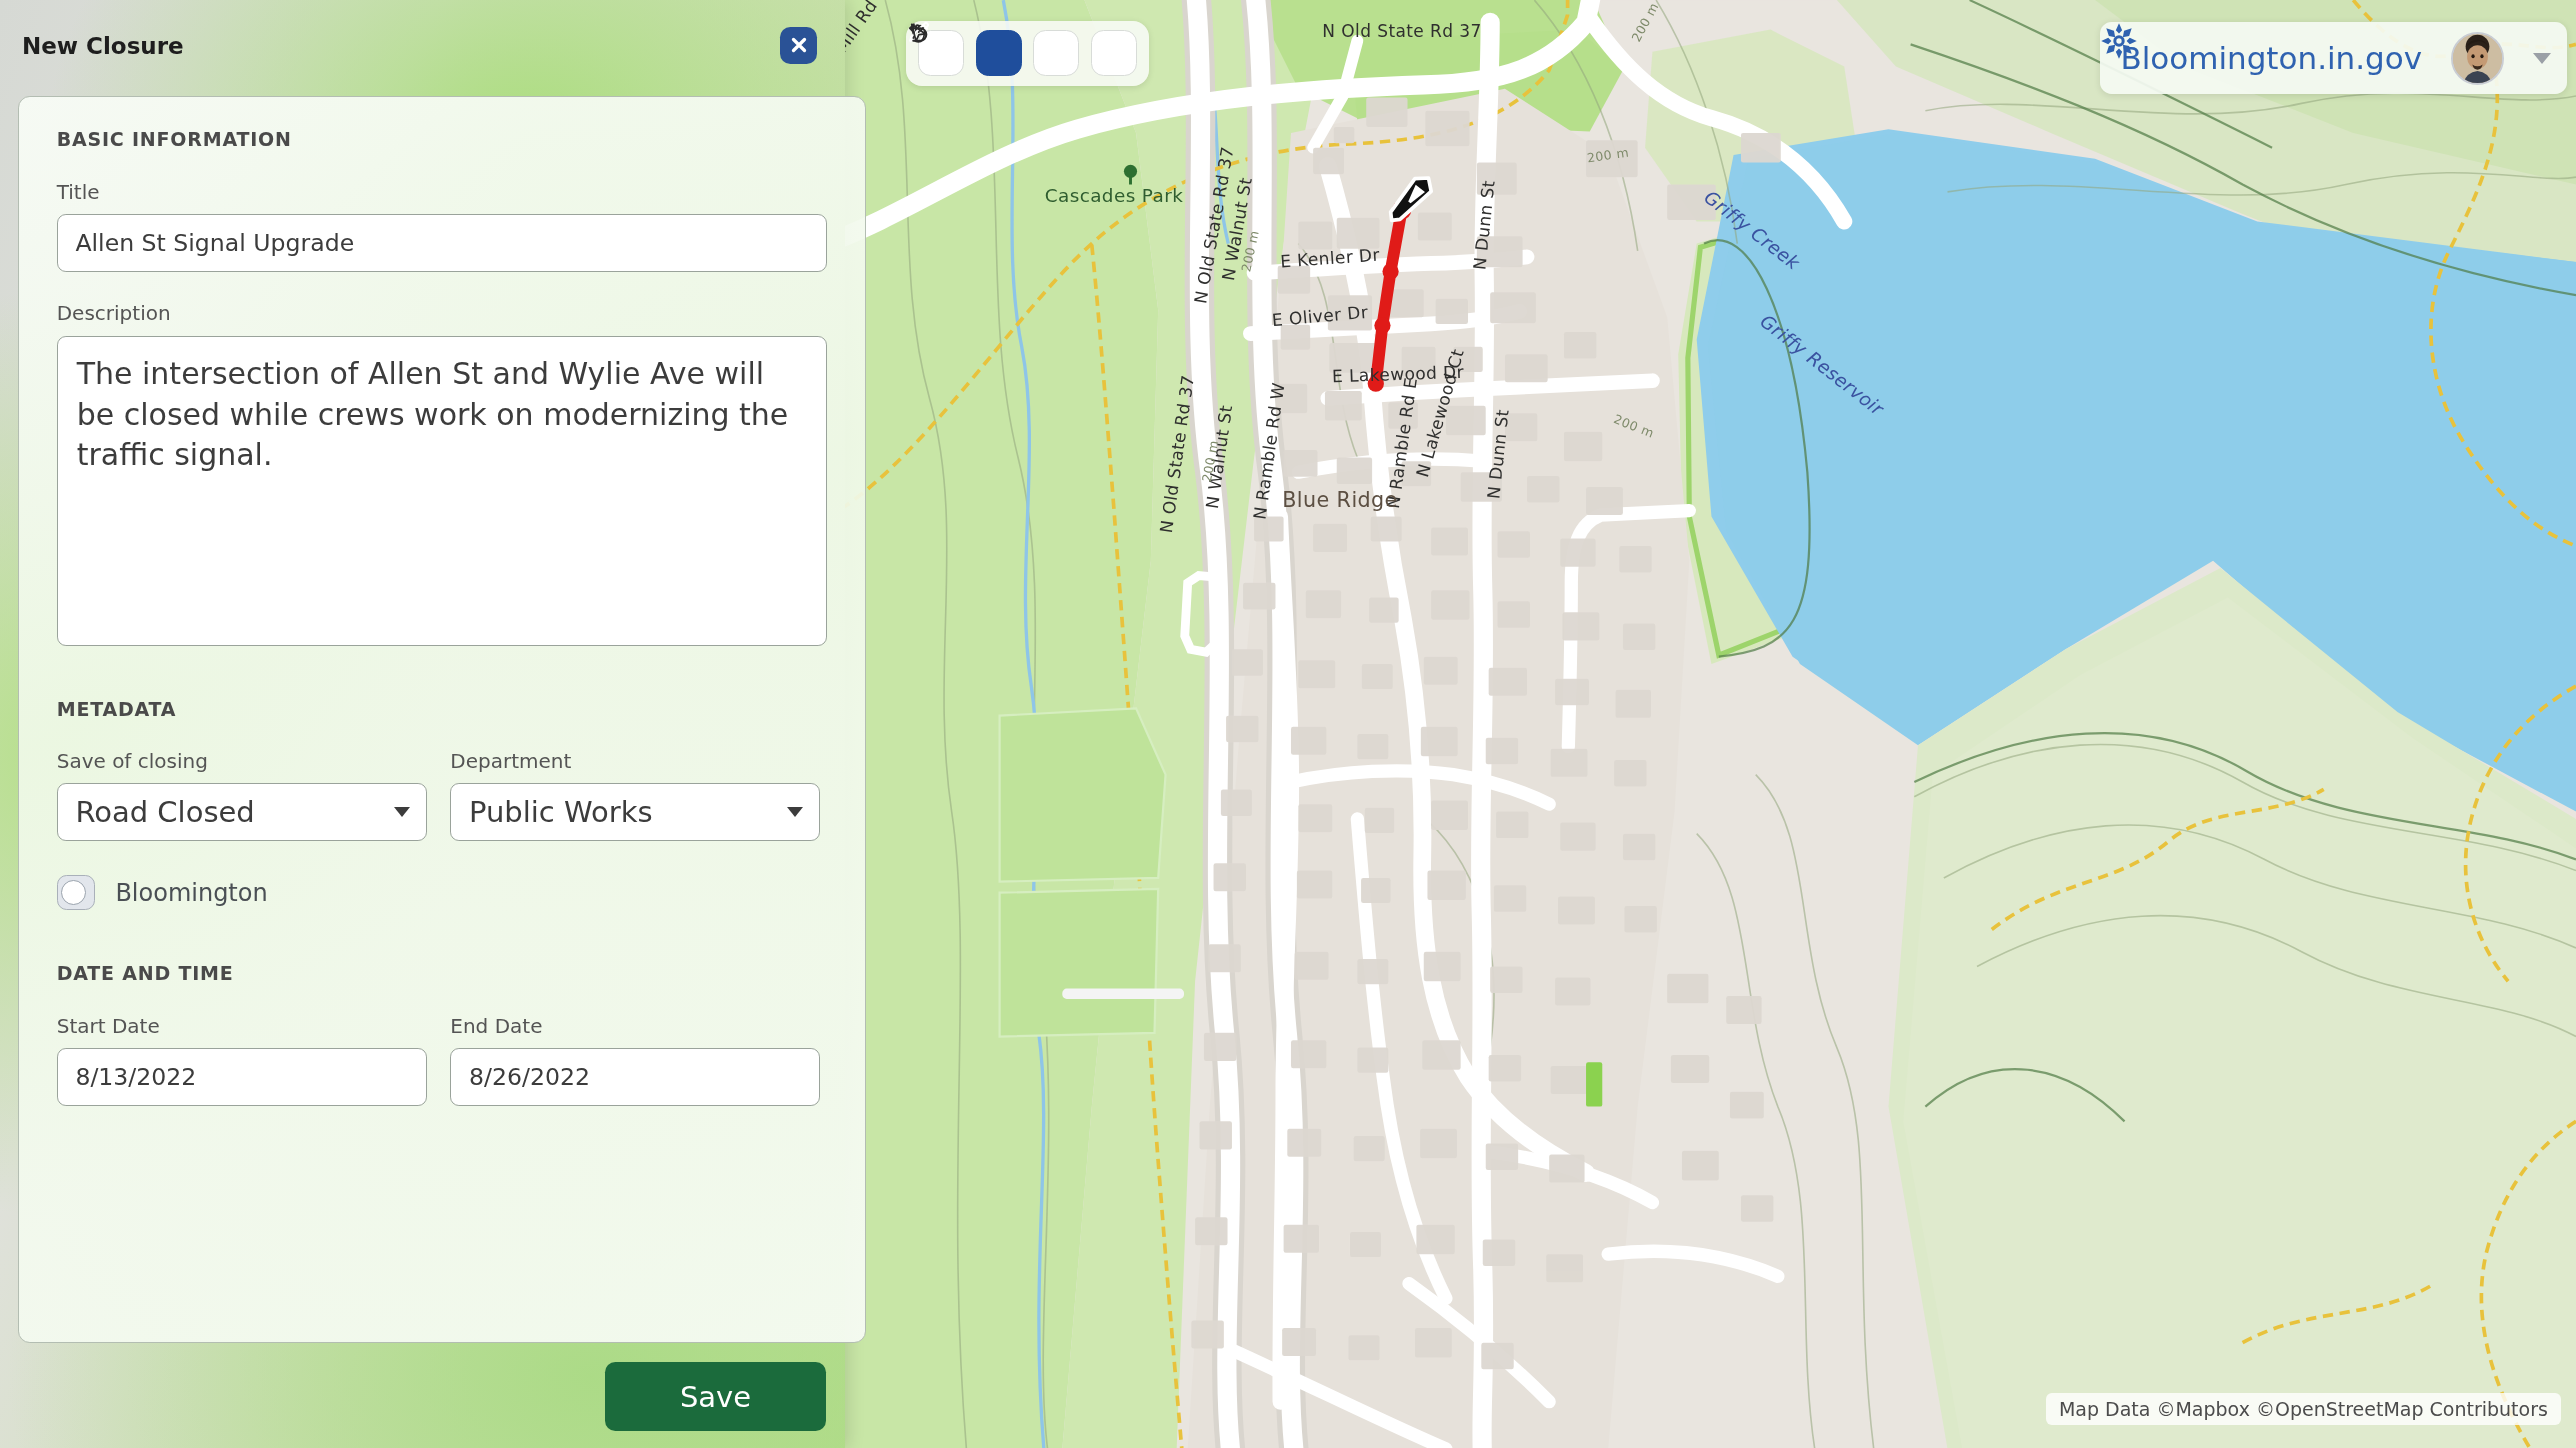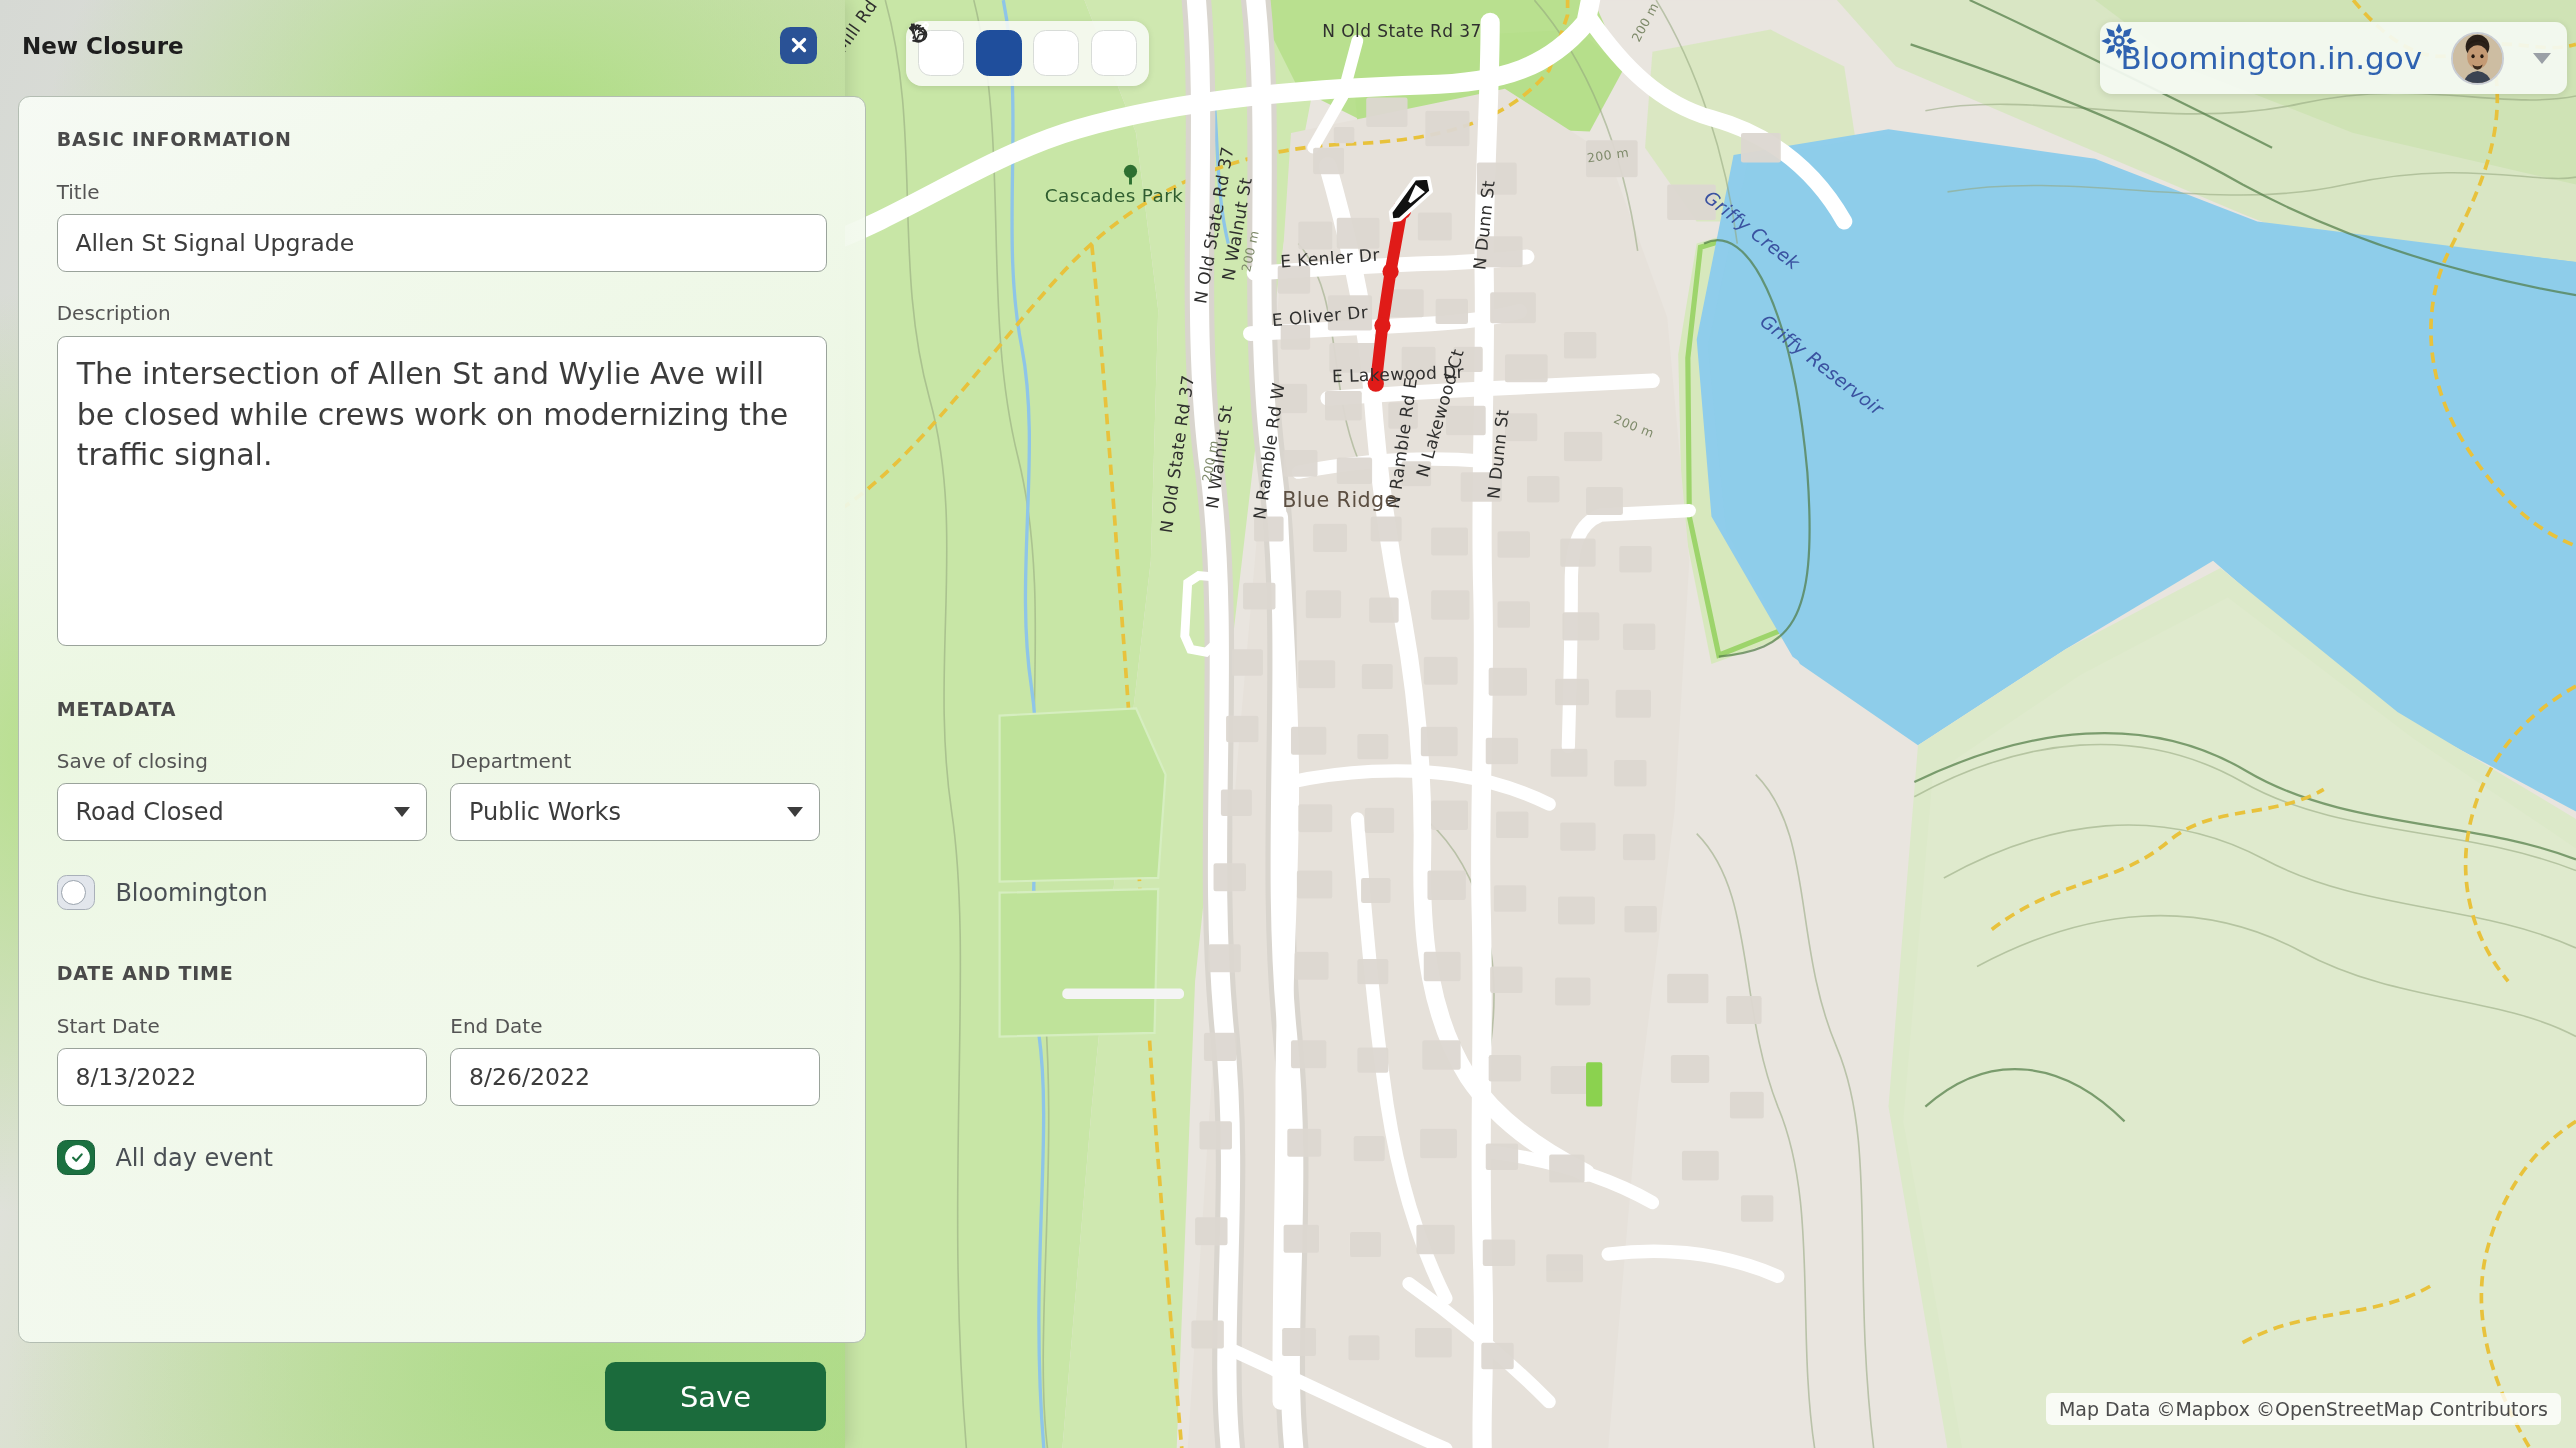--- a/index.html
+++ b/index.html
@@ -123,21 +123,21 @@
   }
   .textarea {
     width: 100%; height: 310px; border: 1.5px solid #9aa39b; border-radius: 8.9px;
     background: #fff; font-size: 30px; color: #3c3c3c; padding: 17.7px 19px;
     font-family: "DejaVu Sans", sans-serif; line-height: 1.35;
   }
   .row { display: flex; gap: 23.6px; }
   .col { width: 370px; }
   .select {
     width: 100%; height: 58px; border: 1.5px solid #9aa39b; border-radius: 8.9px;
-    background: #fff; font-size: 24px; color: #3c3c3c;
+    background: #fff; font-size: 29px; color: #3c3c3c;
     padding: 0 16px 0 17.7px; font-family: "DejaVu Sans", sans-serif;
     display: flex; align-items: center; justify-content: space-between;
     cursor: pointer;
   }
   .sel-caret {
     width: 0; height: 0; border-left: 8.9px solid transparent;
     border-right: 8.9px solid transparent; border-top: 10.3px solid #3c3c3c;
   }
   .checkrow { display: flex; align-items: center; gap: 20.7px; margin-top: 34px; }
   .switch {
@@ -575,30 +575,20 @@
         <div class="col">
           <div class="field-label">Start Date</div>
           <div class="text-input">8/13/2022</div>
         </div>
         <div class="col">
           <div class="field-label">End Date</div>
           <div class="text-input">8/26/2022</div>
         </div>
       </div>
 
-      <div class="checkrow">
-        <div class="switch on">
-          <div class="knob">
-            <svg width="14.8" height="14.8" viewBox="0 0 24 24" fill="none" stroke="#1b7040" stroke-width="3.4" stroke-linecap="round" stroke-linejoin="round">
-              <path d="M5 12.5 L10 17.5 L19 7"></path>
-            </svg>
-          </div>
-        </div>
-        <div class="check-label">All day event</div>
-      </div>
 
     </div>
 
     <div class="save-btn">Save</div>
   </div>
 
 </div>
 
 
 </body></html>

